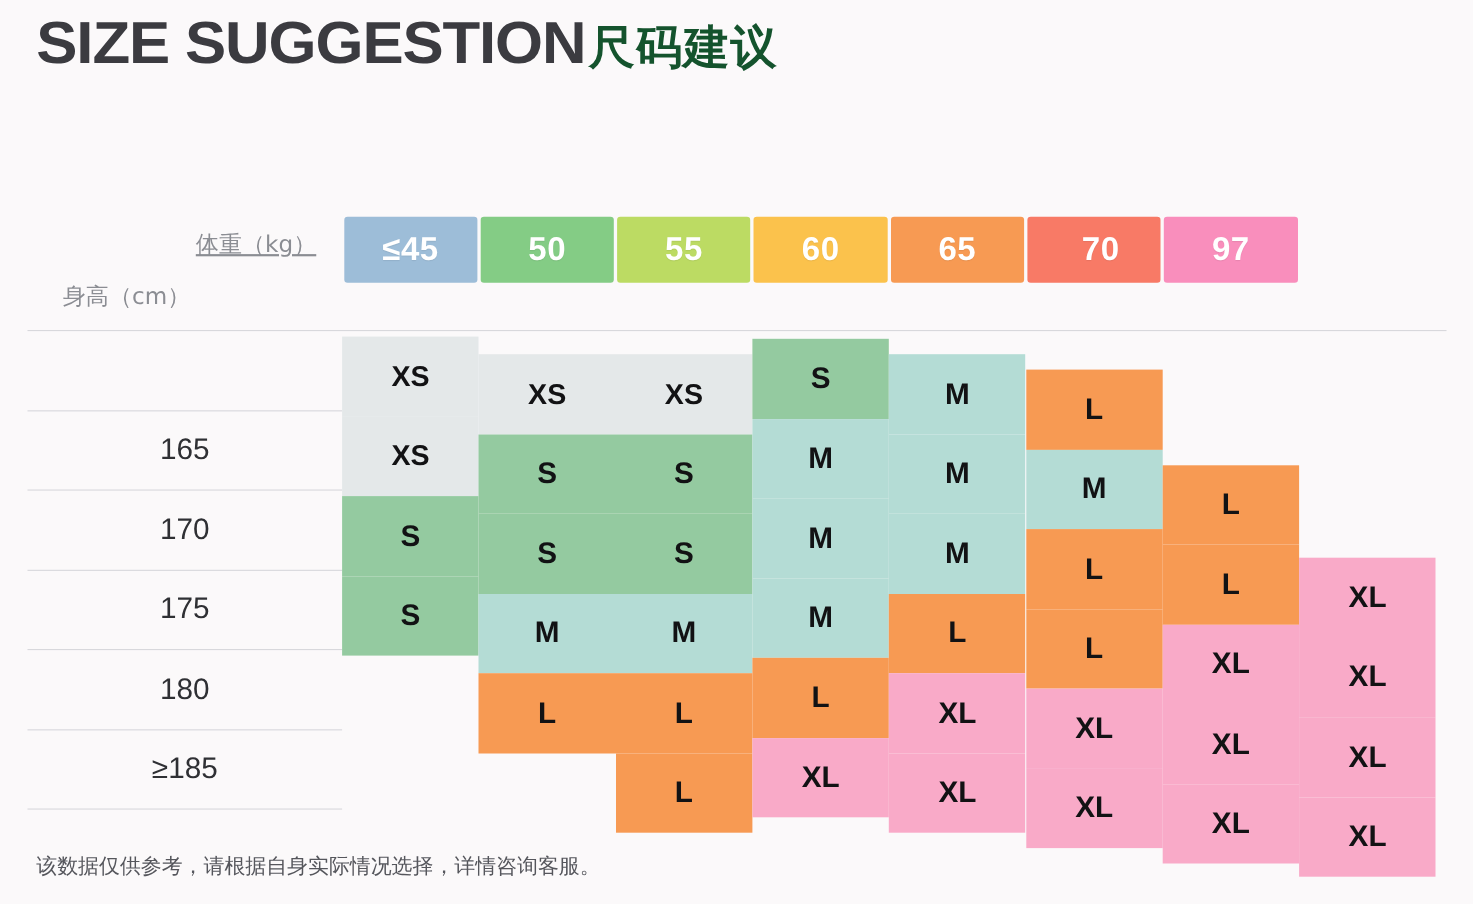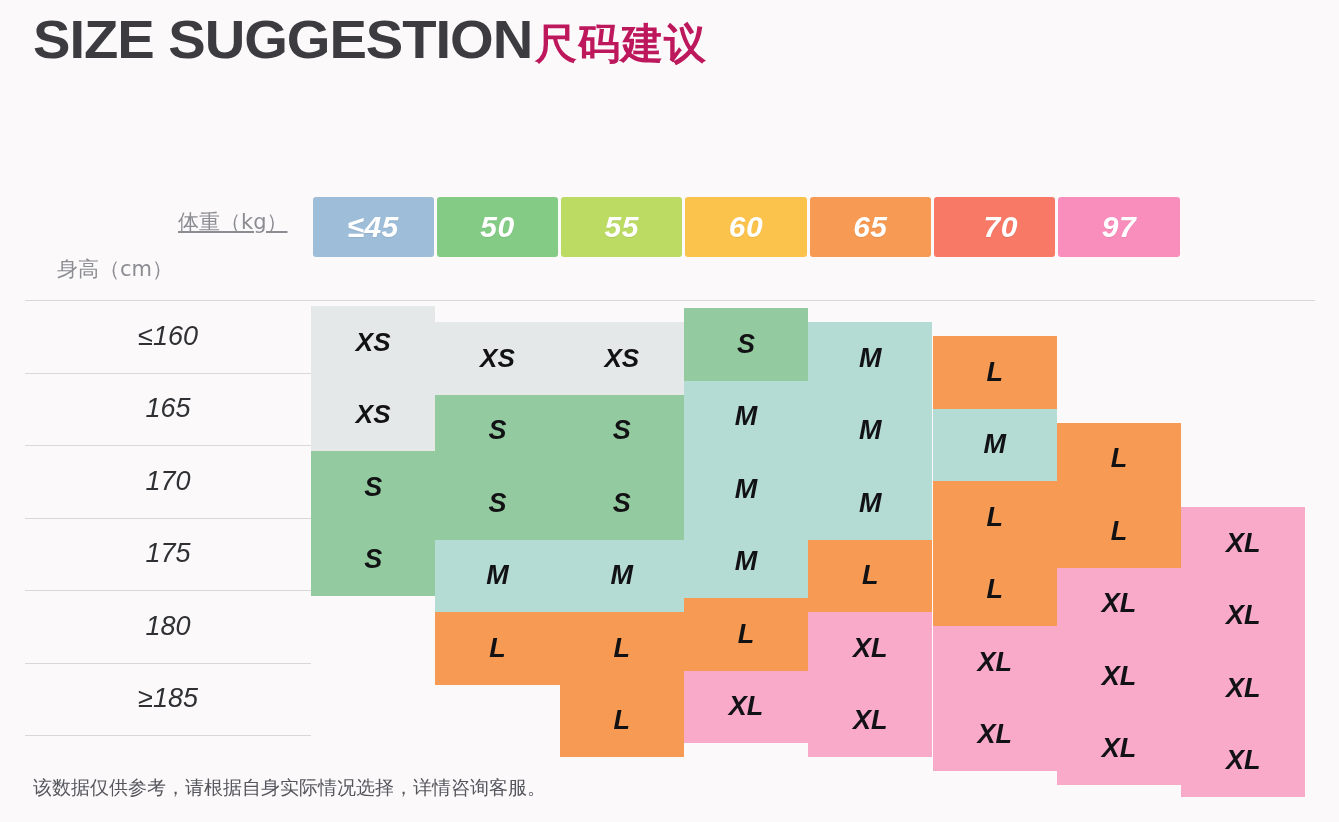--- a/index.html
+++ b/index.html
@@ -24,39 +24,39 @@
     font-weight:bold;
     color:#3b3b40;
     letter-spacing:-1px;
     font-family:"Liberation Sans","DejaVu Sans",sans-serif;
     transform:scaleX(1.04);
     transform-origin:left center;
   }
   .title-cn{
     font-size:42px;
     font-weight:bold;
-    color:#be185d;
+    color:#14532d;
     font-family:"DejaVu Sans","Liberation Sans",sans-serif;
     letter-spacing:1px;
   }
 
   
   .axis-label{
     position:absolute;
     color:#8b8d93;
     font-size:21px;
     font-family:"DejaVu Sans","Liberation Sans",sans-serif;
     white-space:nowrap;
   }
   #weight-caption{ left:178px; top:208px;text-decoration:underline; }
   #height-caption{ left:57px;  top:255px; }
 
   
   
-  .grid-wrap{ position:absolute; left:0; top:0; width:1339px; height:822px;font-style:italic; }
+  .grid-wrap{ position:absolute; left:0; top:0; width:1339px; height:822px; }
 
   .hdr-cell{
     position:absolute;
     height:60px;
     border-radius:3px;
     display:flex;align-items:center;justify-content:center;
     color:#ffffff;
     font-size:30px;
     font-weight:600;
     letter-spacing:0.5px;
@@ -267,23 +267,20 @@
     </div>
     <div class="cell sz-XL" style="left: 932.5px; top: 698.5px; width: 124.3px; height: 72.5px; background: rgb(249, 170, 200);">
       <span>XL</span>
     </div>
     <div class="cell sz-XL" style="left: 1056.8px; top: 712.5px; width: 124.3px; height: 72.5px; background: rgb(249, 170, 200);">
       <span>XL</span>
     </div>
     <div class="cell sz-XL" style="left: 1181.1px; top: 724.5px; width: 124.3px; height: 72.5px; background: rgb(249, 170, 200);">
       <span>XL</span>
     </div>
-    <div class="rowlabel" style="top: 300px; height: 72.5px;">
-      <span>≤160</span>
-    </div>
     <div class="rowlabel" style="top: 372.5px; height: 72.5px;">
       <span>165</span>
     </div>
     <div class="rowlabel" style="top: 445px; height: 72.5px;">
       <span>170</span>
     </div>
     <div class="rowlabel" style="top: 517.5px; height: 72.5px;">
       <span>175</span>
     </div>
     <div class="rowlabel" style="top: 590px; height: 72.5px;">

